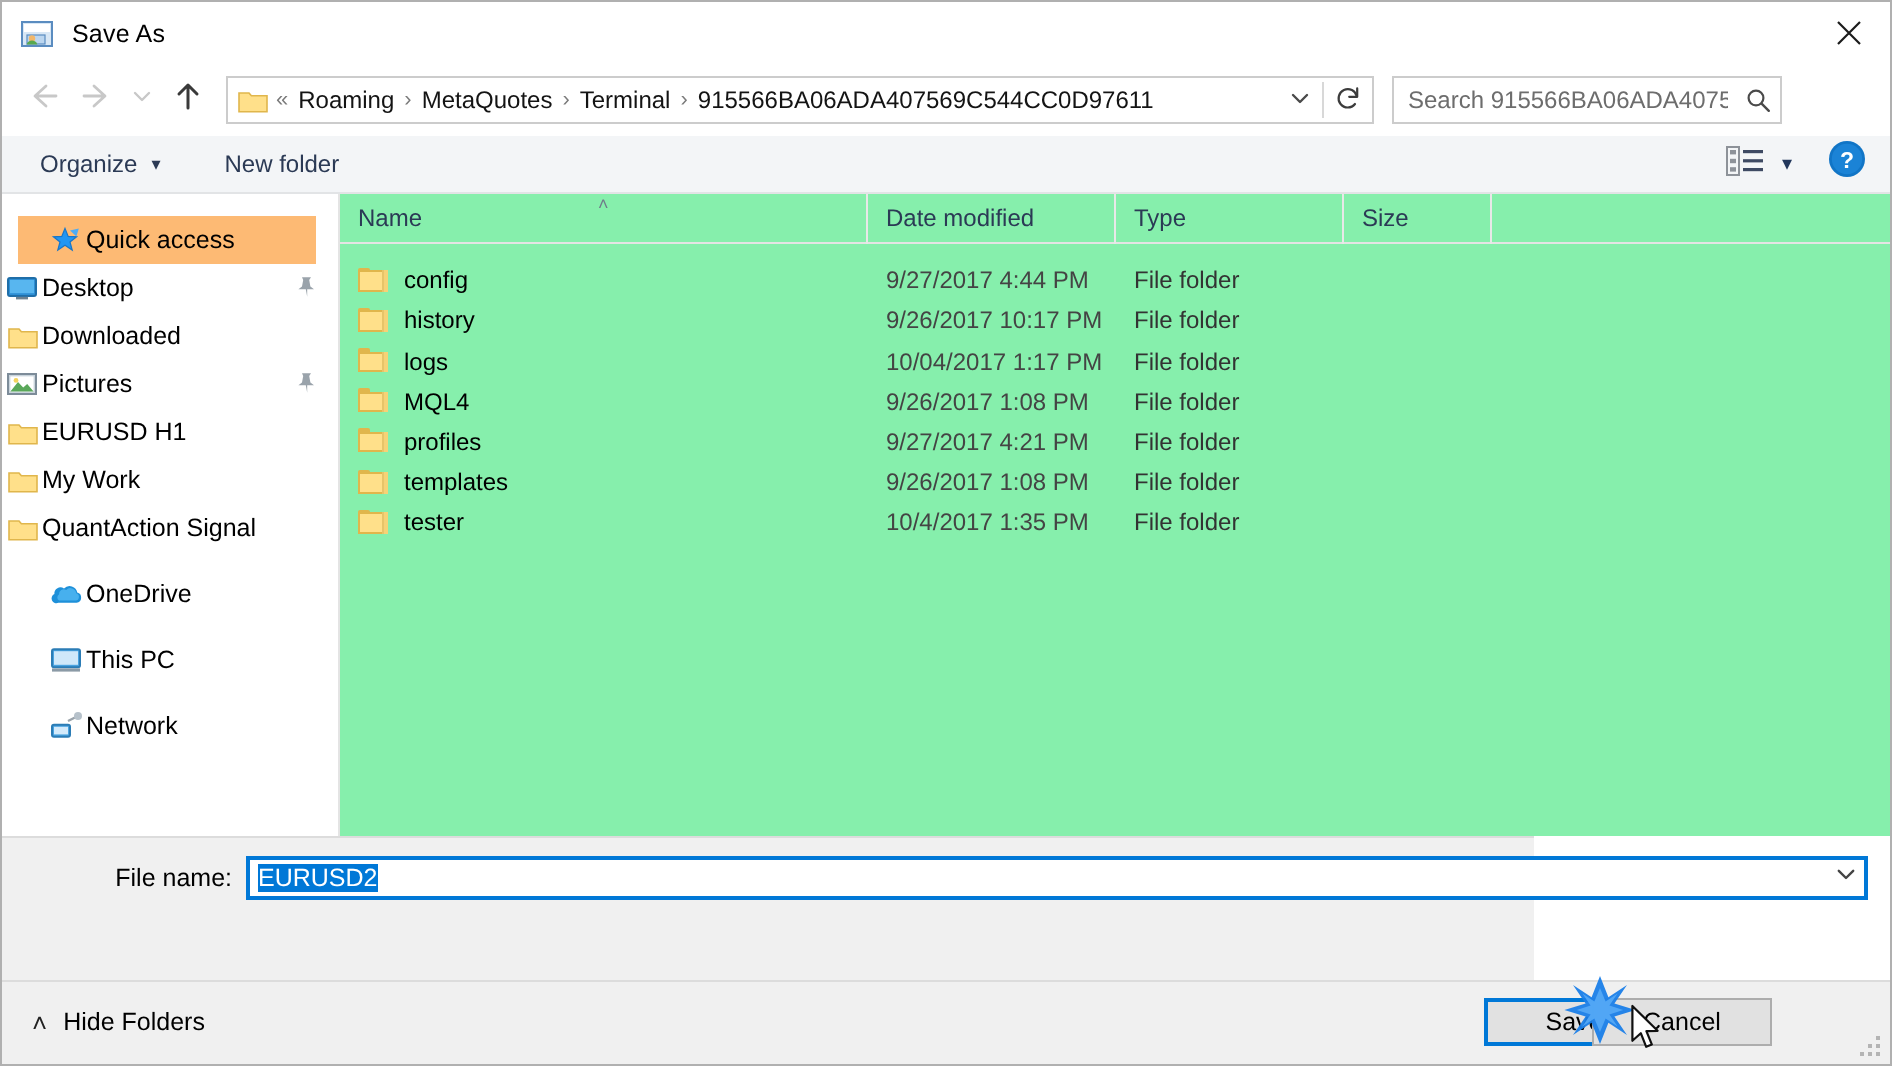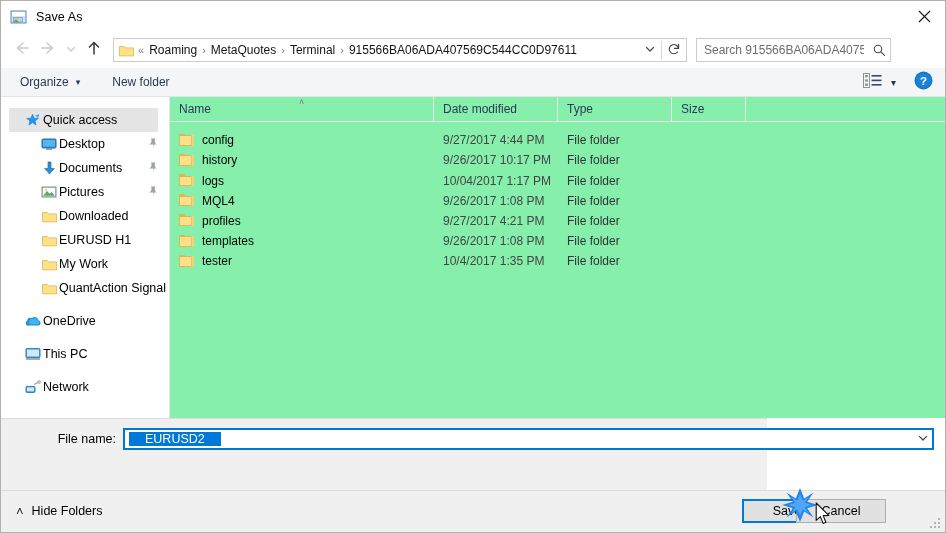--- a/index.html
+++ b/index.html
@@ -153,23 +153,23 @@
     font-size: 12.5px; color: #000;
     position: relative;
   }
   .nav-row .nav-ico {
     width: 20px; flex: none;
     display: flex; align-items: center; justify-content: center;
   }
   .nav-row .nav-label { white-space: nowrap; }
   .nav-row .pin { position: absolute; right: 11px; top: 6px; }
   .nav-row.level0 { padding-left: 22px; }
-  .nav-row.level1 { padding-left: 38px; }
+  .nav-row.level1 { }
   .nav-row.selected {
-    background: #e5e5e5;
+    background: #fdba74;
     margin-left: 8px; margin-right: 11px;
     padding-left: 14px;
     text-align: center;
   }
   .nav-gap { height: 9px; }
 
   
   .filelist {
     flex: 1; height: 321px;
     background: #86efac;
@@ -249,21 +249,21 @@
   }
   .inputbox.focused { border: 2px solid #0078d7; }
   .inputbox.readonlybox { background: #e0e0e0; border: 1px solid #adadad; }
   .inputbox .val {
     flex: 1; padding-left: 4px;
     font-size: 12.5px; color: #000;
     white-space: nowrap; overflow: hidden;
   }
   .inputbox .val .sel {
     background: #0078d7; color: #ffffff;
-    padding: 1px 16px;
+    padding: 1px 0;
   }
   .inputbox .ddarrow {
     width: 19px; height: 100%;
     display: flex; align-items: center; justify-content: center;
     flex: none;
   }
 
   
   .footer {
     position: absolute; top: 489px; left: 0;
@@ -464,58 +464,45 @@
           </svg>
         </span>
         <span class="nav-label">Desktop</span>
         <span class="pin">
           <svg width="10" height="11" viewBox="0 0 10 11">
             <path d="M3 0.6 L7.5 0.6 L6.6 2 L7.2 5.2 L9 6.6 L5.6 6.6 L5.6 10.4 L4.9 6.6 L1.2 6.6 L3 5.2 L3.6 2 Z" fill="#9aa3ab"></path>
           </svg>
         </span>
       </div>
 
+
       <div class="nav-row level1">
         <span class="nav-ico">
-          <svg width="15" height="15" viewBox="0 0 15 15">
-            <path d="M6 1 H9 V7.6 H12.3 L7.5 13 L2.7 7.6 H6 Z" fill="#2d8fd5" stroke="#1c6ea8" stroke-width=".7"></path>
-          </svg>
-        </span>
-        <span class="nav-label">Documents</span>
-        <span class="pin">
-          <svg width="10" height="11" viewBox="0 0 10 11">
-            <path d="M3 0.6 L7.5 0.6 L6.6 2 L7.2 5.2 L9 6.6 L5.6 6.6 L5.6 10.4 L4.9 6.6 L1.2 6.6 L3 5.2 L3.6 2 Z" fill="#9aa3ab"></path>
-          </svg>
-        </span>
+          <svg width="15" height="13" viewBox="0 0 15 13">
+            <path d="M0.5 2.5h5l1.2 1.4h7.8v8H0.5z" fill="#ffe08a" stroke="#e0b64c" stroke-width=".8"></path>
+          </svg>
+        </span>
+        <span class="nav-label">Downloaded</span>
       </div>
 
       <div class="nav-row level1">
         <span class="nav-ico">
           <svg width="16" height="14" viewBox="0 0 16 14">
             <rect x="1" y="2" width="14" height="10" fill="#c9d4dc" stroke="#7d8c99"></rect>
             <rect x="2.2" y="3.2" width="11.6" height="7.6" fill="#ffffff"></rect>
             <path d="M2.2 10.8 L6 6 L8.6 8.8 L10.6 7 L13.8 10.8 Z" fill="#5aa85a"></path>
             <circle cx="5" cy="5.2" r="1.2" fill="#f4d35e"></circle>
           </svg>
         </span>
         <span class="nav-label">Pictures</span>
         <span class="pin">
           <svg width="10" height="11" viewBox="0 0 10 11">
             <path d="M3 0.6 L7.5 0.6 L6.6 2 L7.2 5.2 L9 6.6 L5.6 6.6 L5.6 10.4 L4.9 6.6 L1.2 6.6 L3 5.2 L3.6 2 Z" fill="#9aa3ab"></path>
           </svg>
         </span>
-      </div>
-
-      <div class="nav-row level1">
-        <span class="nav-ico">
-          <svg width="15" height="13" viewBox="0 0 15 13">
-            <path d="M0.5 2.5h5l1.2 1.4h7.8v8H0.5z" fill="#ffe08a" stroke="#e0b64c" stroke-width=".8"></path>
-          </svg>
-        </span>
-        <span class="nav-label">Downloaded</span>
       </div>
 
       <div class="nav-row level1">
         <span class="nav-ico">
           <svg width="15" height="13" viewBox="0 0 15 13">
             <path d="M0.5 2.5h5l1.2 1.4h7.8v8H0.5z" fill="#ffe08a" stroke="#e0b64c" stroke-width=".8"></path>
           </svg>
         </span>
         <span class="nav-label">EURUSD H1</span>
       </div>

